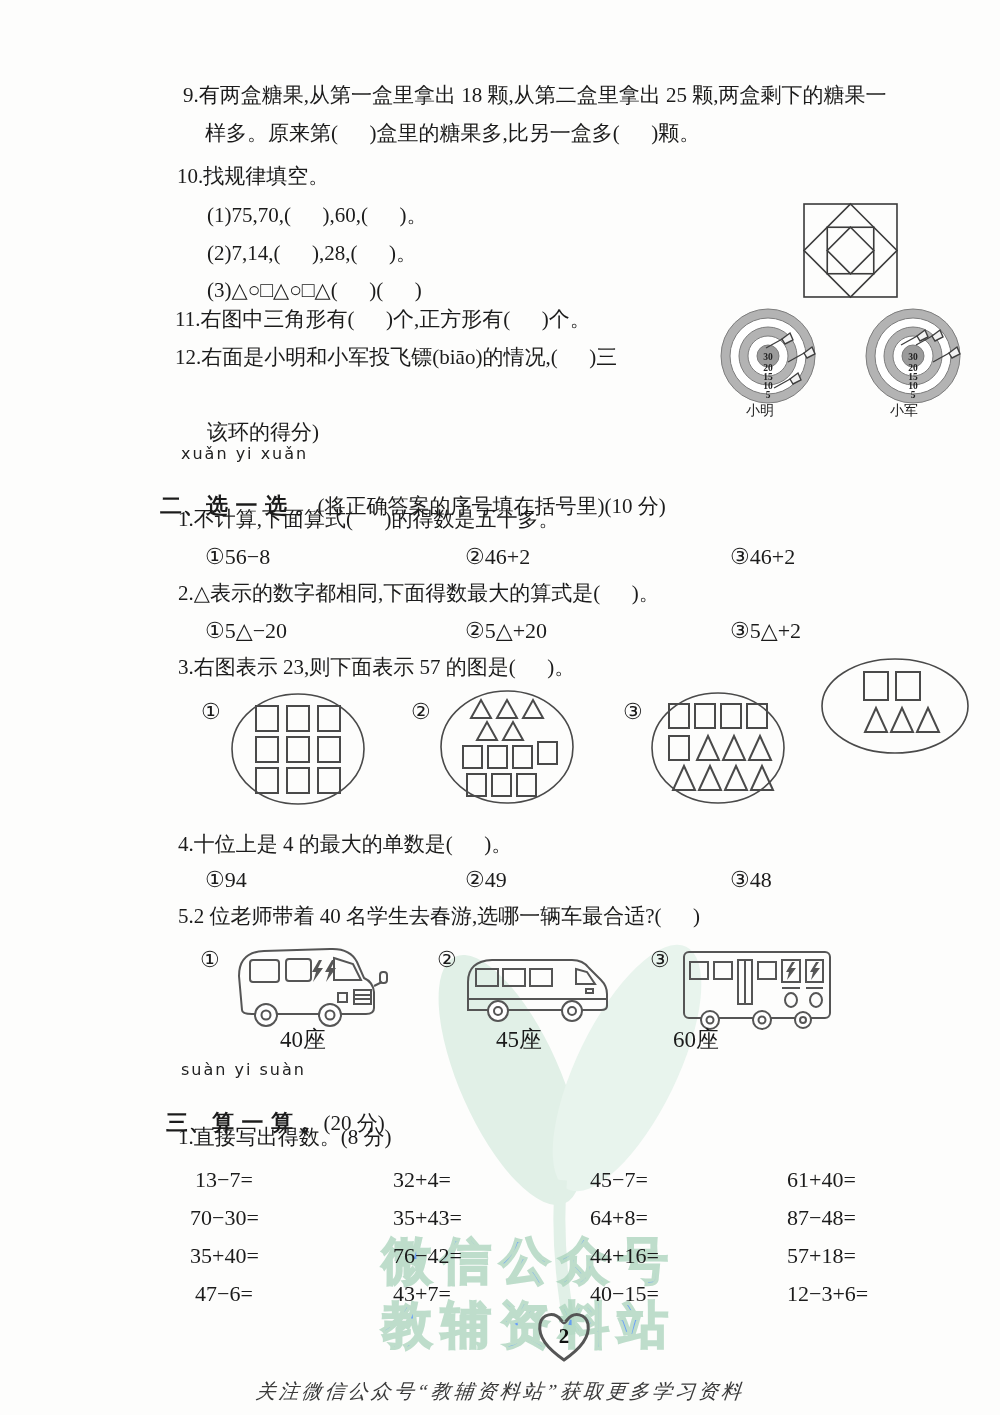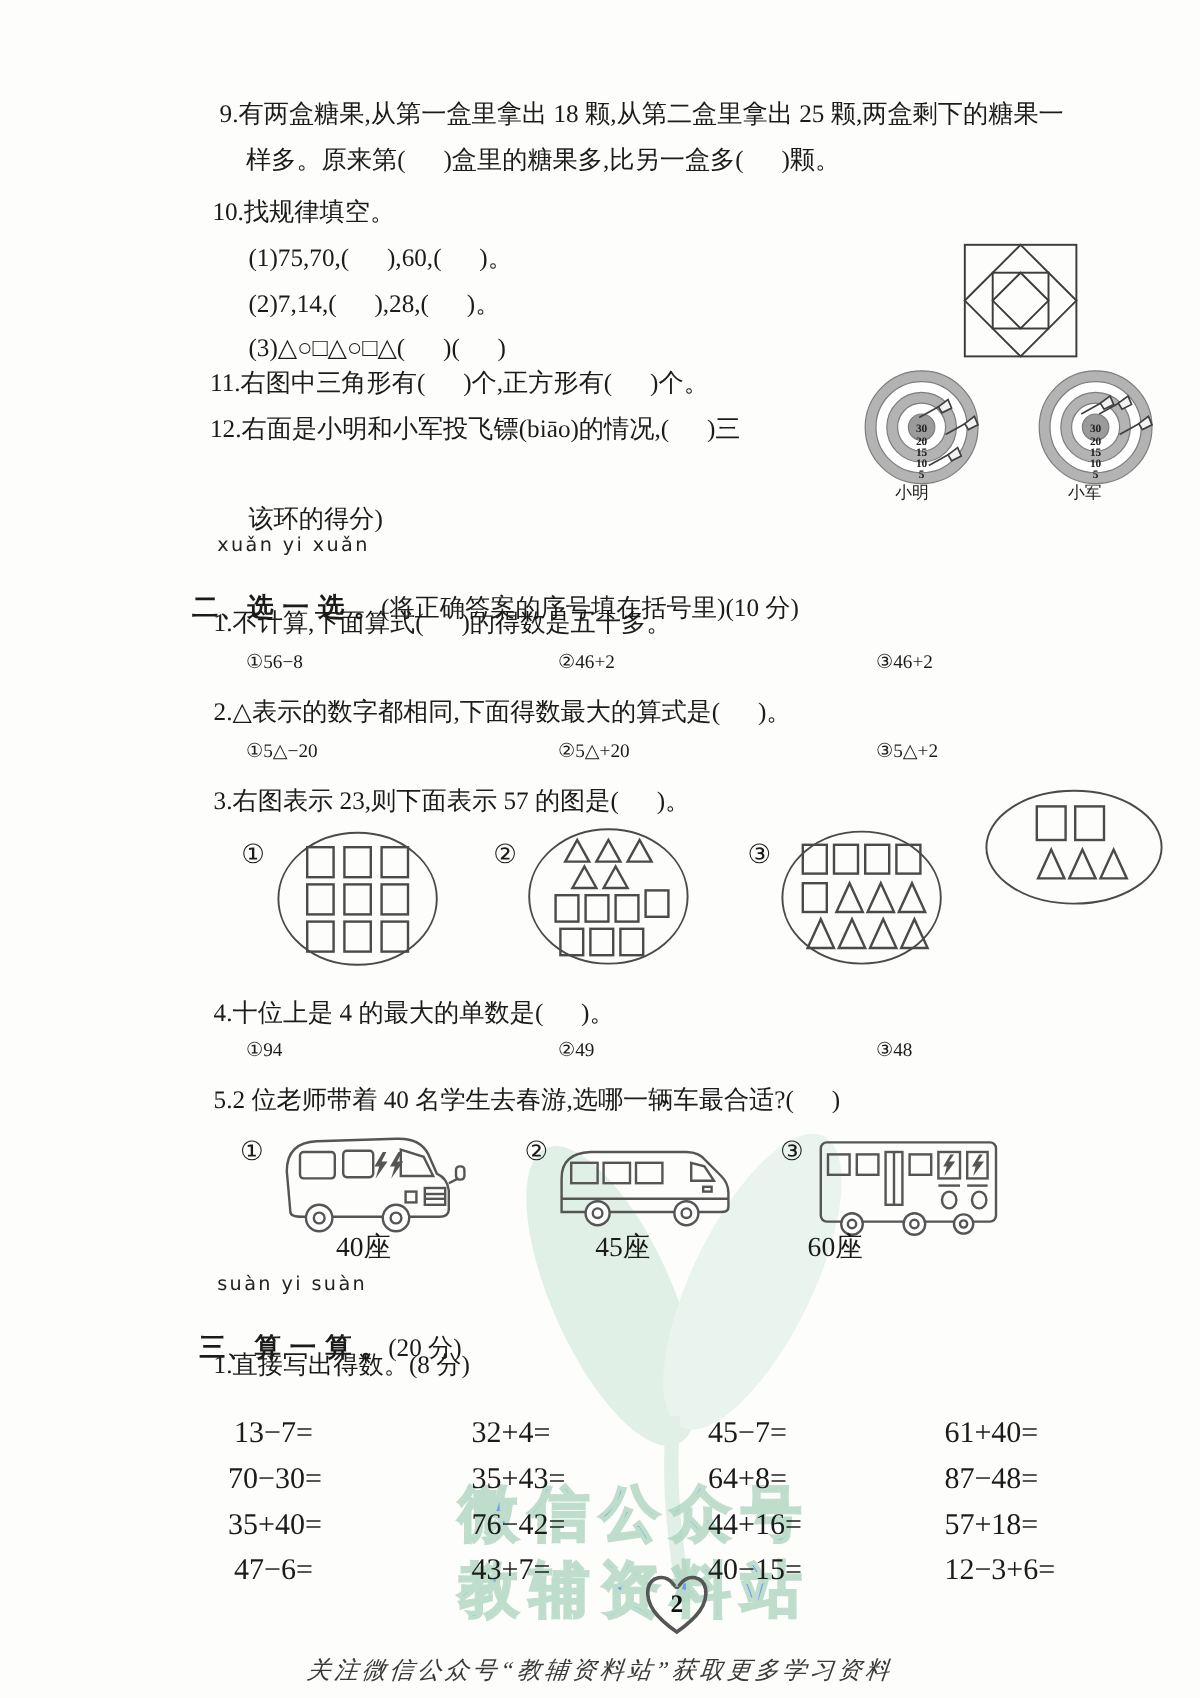--- a/index.html
+++ b/index.html
@@ -1,22 +1,22 @@
 <!DOCTYPE html>
 <html><head>
 <meta charset="utf-8">
 <style>
   html,body{margin:0;padding:0;background:#ffffff;}
   .page{position:relative;width:1000px;height:1415px;background:#fdfdfc;overflow:hidden;
         font-family:"Liberation Serif","DejaVu Serif",serif;color:#1b1b1b;}
   .line{position:absolute;white-space:pre;font-size:21px;line-height:1.25;z-index:2;}
-  .opt{font-size:16px;}
+  .opt{font-size:22px;}
   .lbl{font-size:22px;}
   .seat{font-size:23px;}
-  .calc{font-size:25px;margin-top:13px;}
+  .calc{font-size:22px;}
   .pinyin{font-family:"DejaVu Sans","Liberation Sans",sans-serif;font-size:16px;letter-spacing:2px;color:#222;}
   .sec-b{font-weight:bold;font-size:22px;letter-spacing:1px;}
   .sec-n{font-size:21px;}
   .player{position:absolute;font-size:14px;z-index:2;white-space:pre;}
   .wm{position:absolute;z-index:1;font-family:"Liberation Sans","DejaVu Sans",sans-serif;
       font-weight:bold;font-size:50px;letter-spacing:9px;color:#3b82f6;
       -webkit-text-stroke:2px #a9d3bb;opacity:.75;white-space:pre;margin-top:32px;}
   .footer{position:absolute;left:240px;top:1378px;width:520px;text-align:center;font-size:20px;
           color:#3a3a3a;letter-spacing:3px;font-style:italic;transform:skewX(-6deg);z-index:2;white-space:pre;}
   svg.fig{position:absolute;overflow:visible;z-index:2;}

